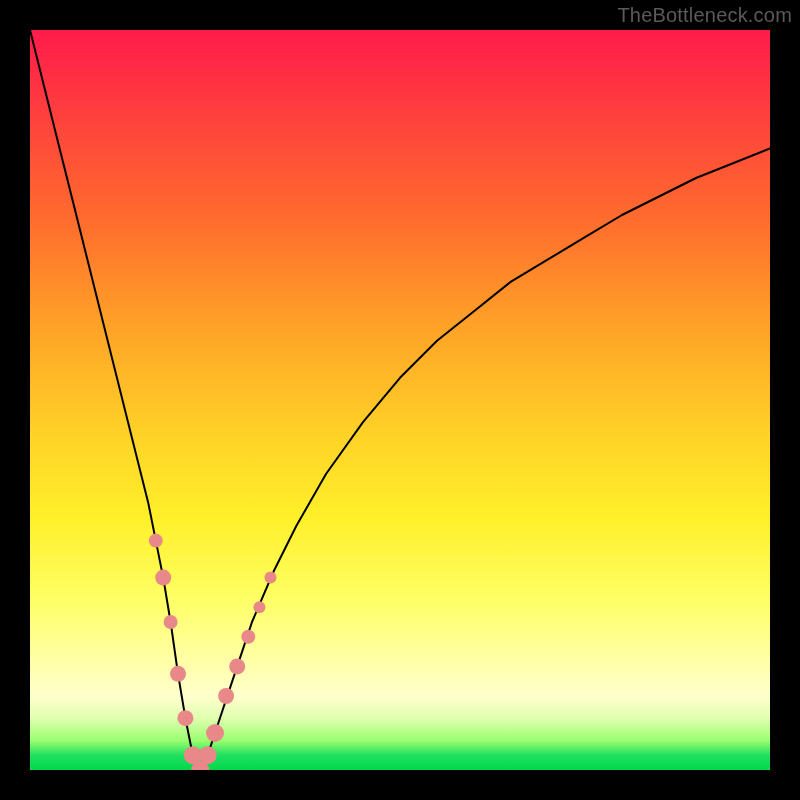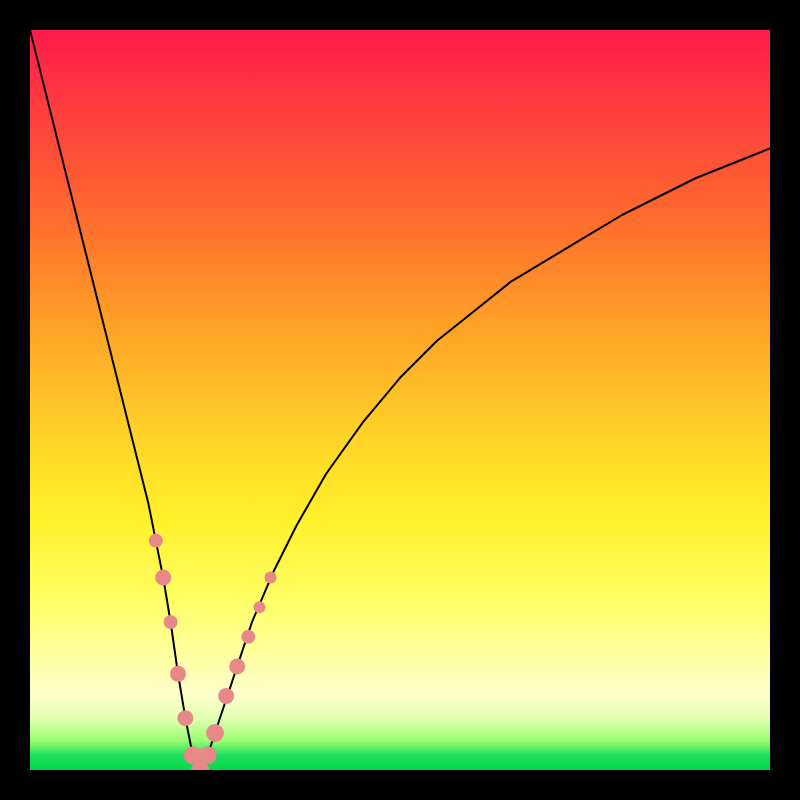--- a/index.html
+++ b/index.html
@@ -58,20 +58,21 @@
     font-size: 20px;
     letter-spacing: 0.2px;
     font-weight: 500;
     user-select: none;
   }
 </style>
 </head>
 <body>
 
 <div class="outer-frame">
+  <div class="watermark">TheBottleneck.com</div>
 
   <div class="plot-area">
     <div class="gradient-bg"></div>
     <svg class="svg-layer" viewBox="0 0 740 740" preserveAspectRatio="none">
       <path id="curve-path" fill="none" stroke-width="2" stroke-linejoin="round" stroke-linecap="round" d="M0.00 0.00 L14.80 59.20 L29.60 118.40 L44.40 177.60 L59.20 236.80 L74.00 296.00 L88.80 355.20 L103.60 414.40 L118.40 473.60 L133.20 547.60 L140.60 592.00 L148.00 643.80 L155.40 688.20 L162.80 725.20 L170.20 740.00 L177.60 725.20 L192.40 680.80 L207.20 636.40 L222.00 592.00 L244.20 540.20 L266.40 495.80 L296.00 444.00 L333.00 392.20 L370.00 347.80 L407.00 310.80 L444.00 281.20 L481.00 251.60 L518.00 229.40 L555.00 207.20 L592.00 185.00 L629.00 166.50 L666.00 148.00 L703.00 133.20 L740.00 118.40" stroke="#000000"></path>
       <g id="markers-group">
           <circle cx="125.80" cy="510.60" r="7" fill="#e98888" stroke="#d97b7b" stroke-width="0"></circle>
           <circle cx="133.20" cy="547.60" r="8" fill="#e98888" stroke="#d97b7b" stroke-width="0"></circle>
           <circle cx="140.60" cy="592.00" r="7" fill="#e98888" stroke="#d97b7b" stroke-width="0"></circle>
           <circle cx="148.00" cy="643.80" r="8" fill="#e98888" stroke="#d97b7b" stroke-width="0"></circle>

